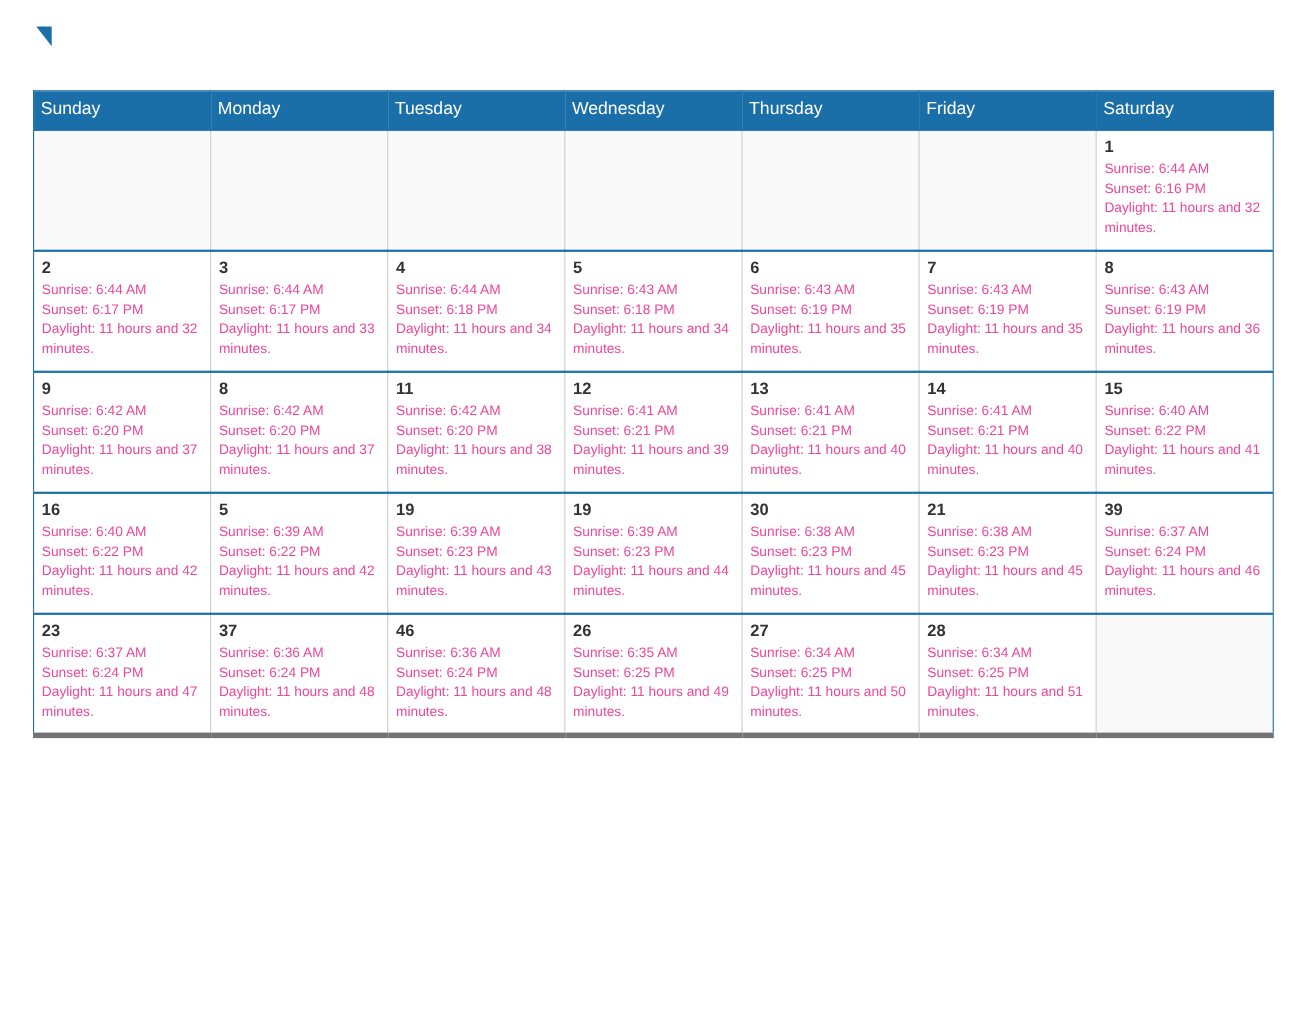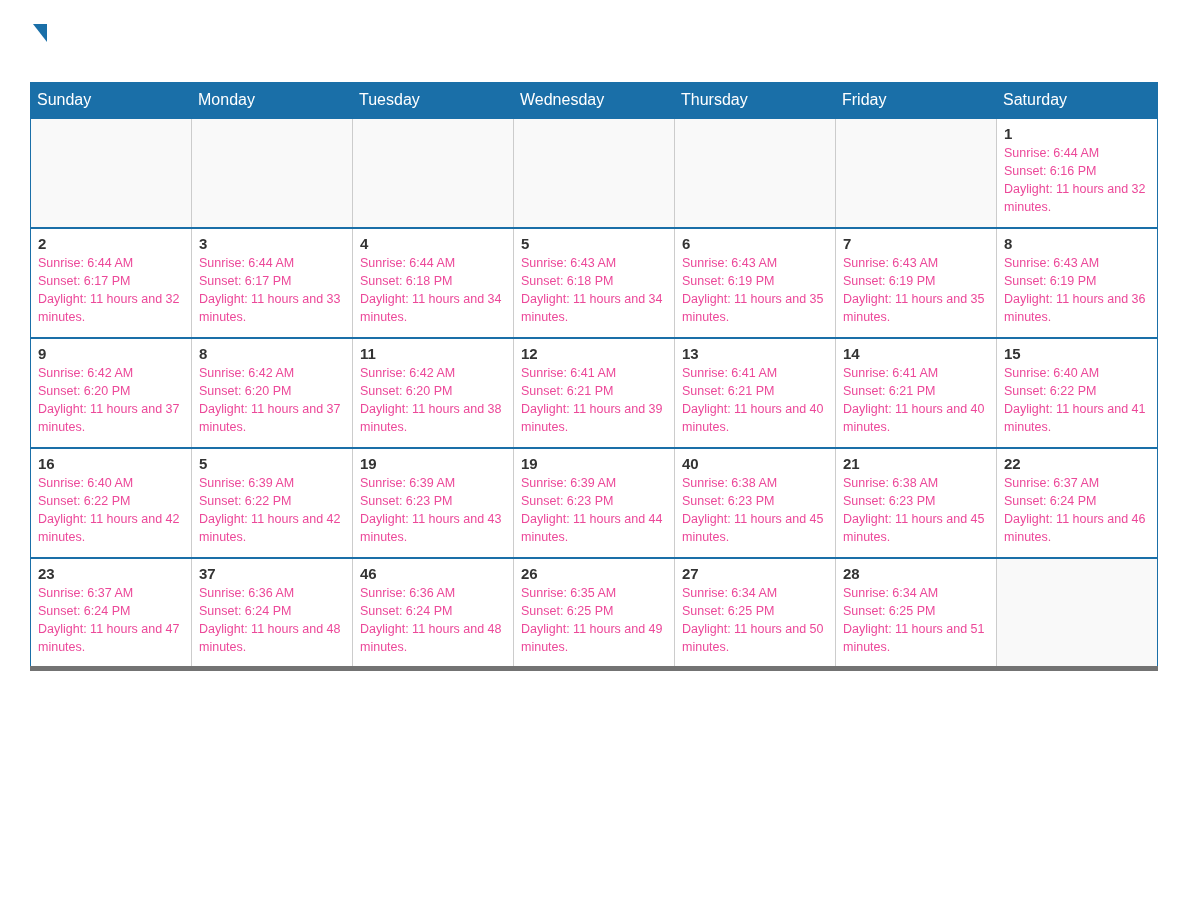--- a/index.html
+++ b/index.html
@@ -228,29 +228,29 @@
         </td>
         <td>
           <span class="day-number">19</span>
           <div class="day-info">Sunrise: 6:39 AM<br>Sunset: 6:23 PM<br>Daylight: 11 hours and 43 minutes.</div>
         </td>
         <td>
           <span class="day-number">19</span>
           <div class="day-info">Sunrise: 6:39 AM<br>Sunset: 6:23 PM<br>Daylight: 11 hours and 44 minutes.</div>
         </td>
         <td>
-          <span class="day-number">40</span>
+          <span class="day-number">30</span>
           <div class="day-info">Sunrise: 6:38 AM<br>Sunset: 6:23 PM<br>Daylight: 11 hours and 45 minutes.</div>
         </td>
         <td>
           <span class="day-number">21</span>
           <div class="day-info">Sunrise: 6:38 AM<br>Sunset: 6:23 PM<br>Daylight: 11 hours and 45 minutes.</div>
         </td>
         <td>
-          <span class="day-number">22</span>
+          <span class="day-number">39</span>
           <div class="day-info">Sunrise: 6:37 AM<br>Sunset: 6:24 PM<br>Daylight: 11 hours and 46 minutes.</div>
         </td>
       </tr>
       <tr>
         <td>
           <span class="day-number">23</span>
           <div class="day-info">Sunrise: 6:37 AM<br>Sunset: 6:24 PM<br>Daylight: 11 hours and 47 minutes.</div>
         </td>
         <td>
           <span class="day-number">37</span>

